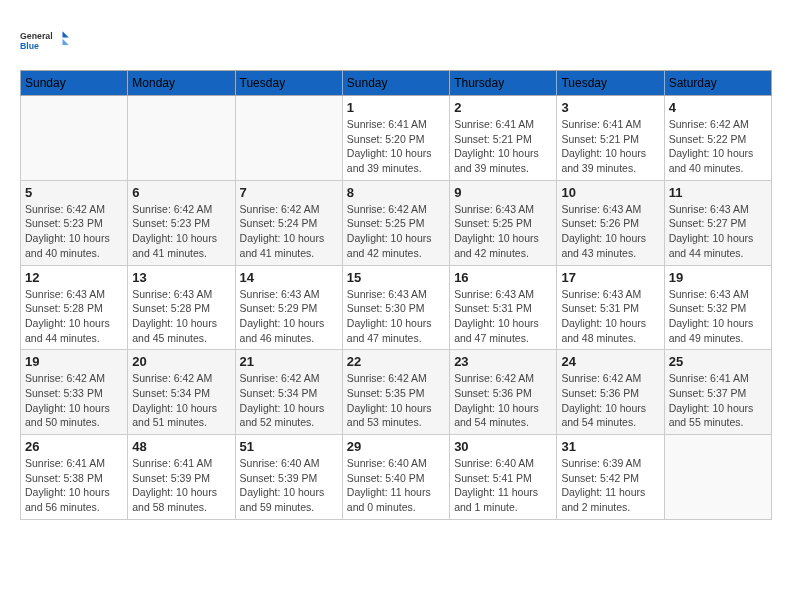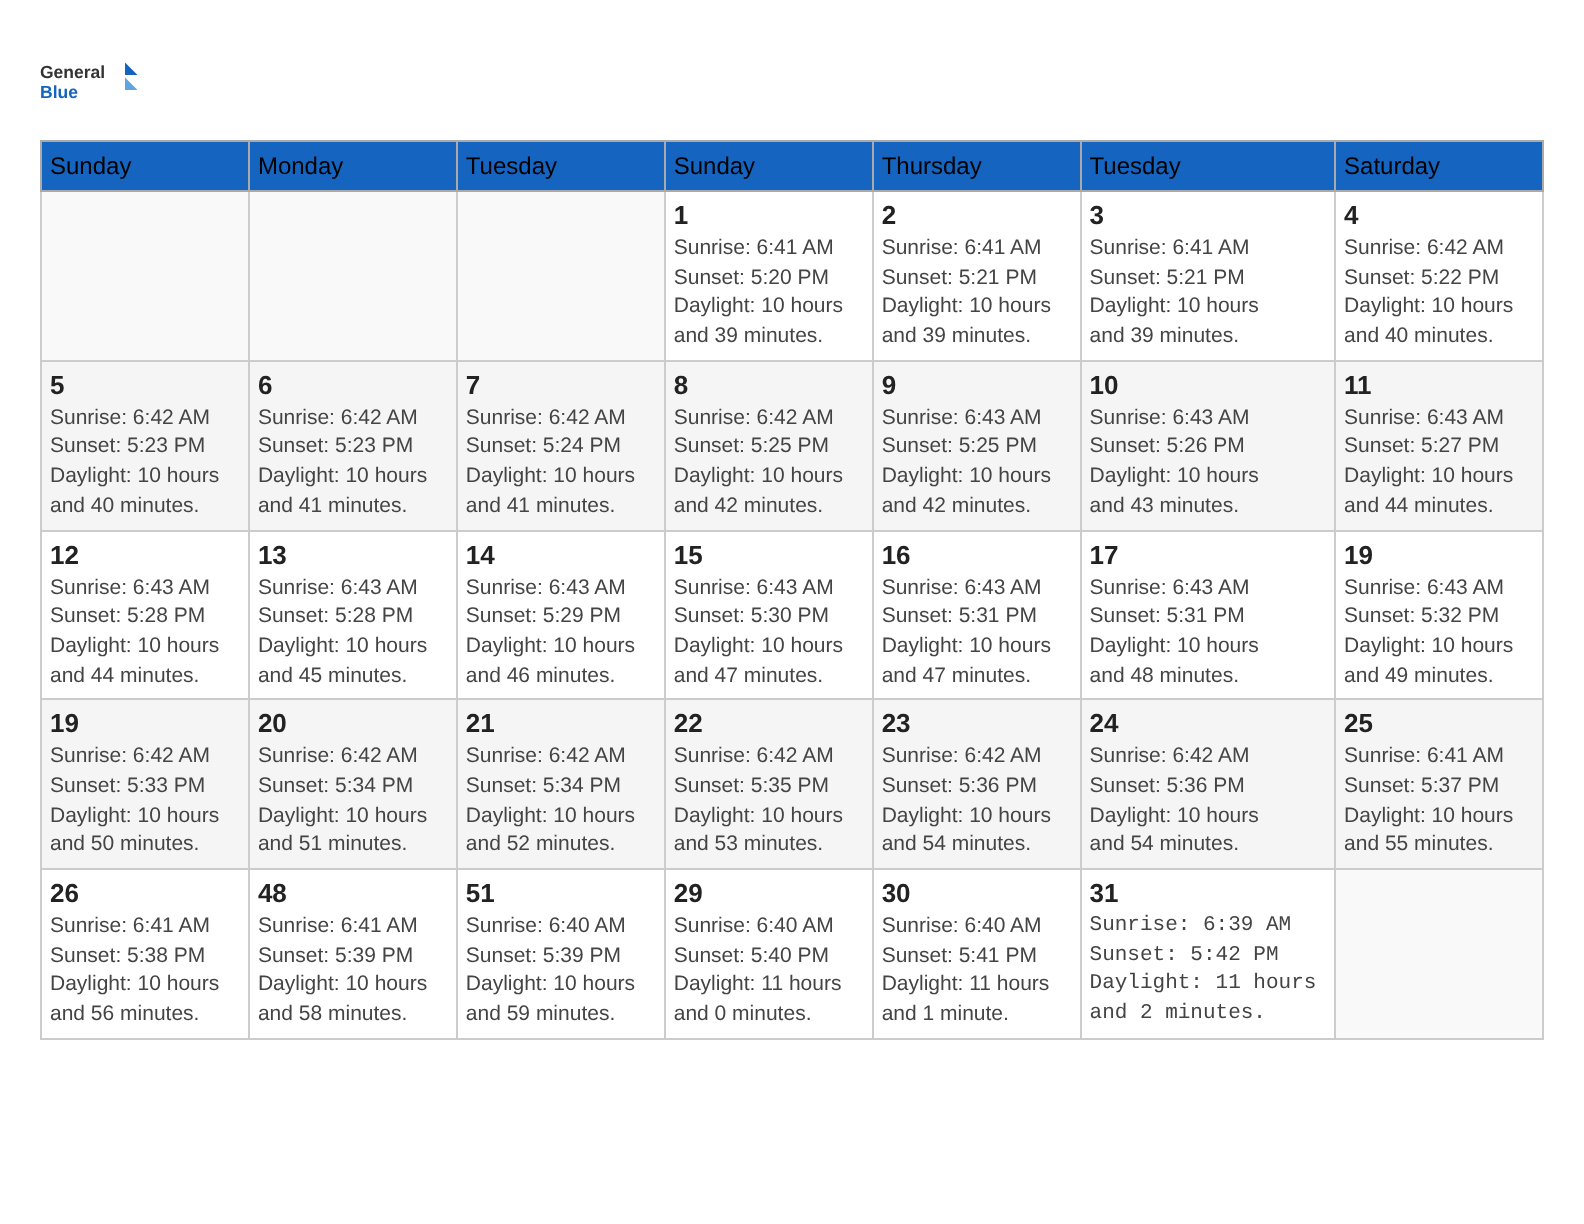--- a/index.html
+++ b/index.html
@@ -323,21 +323,21 @@
         </td>
         <td>
           <span class="day-num">30</span>
           <div class="day-info" style="white-space: pre-line;">Sunrise: 6:40 AM
 Sunset: 5:41 PM
 Daylight: 11 hours
 and 1 minute.</div>
         </td>
         <td>
           <span class="day-num">31</span>
-          <div class="day-info" style="white-space: pre-line; font-family: Liberation Mono, monospace;">Sunrise: 6:39 AM
+          <div class="day-info" style="white-space: pre-line;">Sunrise: 6:39 AM
 Sunset: 5:42 PM
 Daylight: 11 hours
 and 2 minutes.</div>
         </td>
         <td class="empty"></td>
       </tr>
     </tbody>
 </table>
 
 </body></html>

